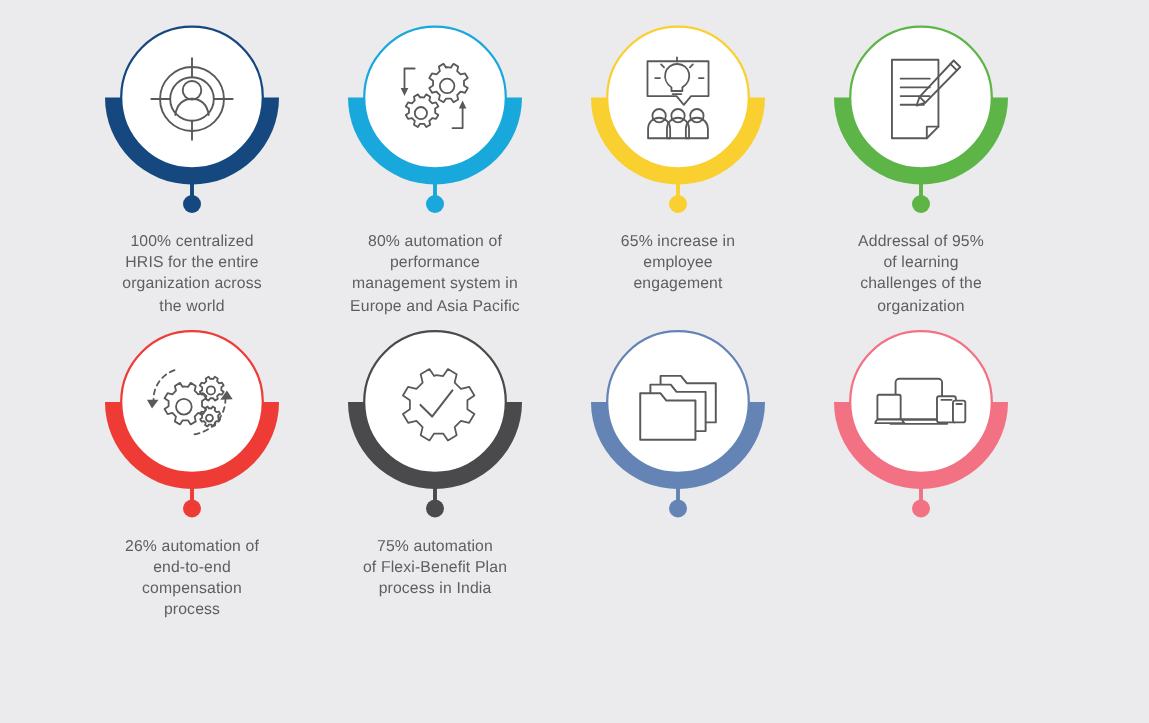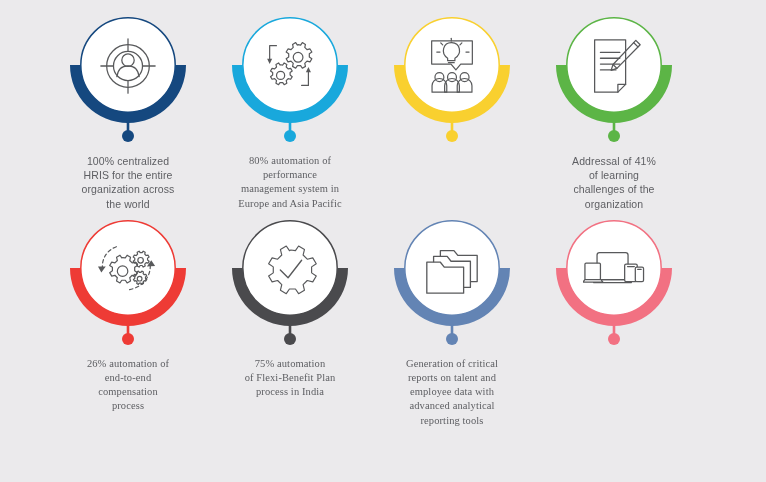--- a/index.html
+++ b/index.html
@@ -77,21 +77,21 @@
   .caption {
     margin-top: 11px;
     width: 152px;
     text-align: center;
     font-size: 10.5px;
     line-height: 14.2px;
     color: #5d5e62;
     letter-spacing: 0.1px;
     white-space: pre-line;
   }
-  .caption-wide { width: 160px; font-family: Liberation Serif, serif; }
+  .caption-wide { width: 160px; }
 </style>
 </head>
 <body>
 
 <div id="infographic">
 
   <div class="row row-top">
 
     <div class="card">
       <div class="badge">
@@ -172,20 +172,23 @@
             <line x1="46.4" y1="17.6" x2="49.6" y2="17.6"></line>
             <circle cx="19" cy="43.5" r="4.6"></circle>
             <path d="M11.4 59 L11.4 52.5 A7.6 7.6 0 0 1 26.6 52.5 L26.6 59 Z"></path>
             <circle cx="32" cy="43.5" r="4.6"></circle>
             <path d="M24.4 59 L24.4 52.5 A7.6 7.6 0 0 1 39.6 52.5 L39.6 59 Z"></path>
             <circle cx="45" cy="43.5" r="4.6"></circle>
             <path d="M37.4 59 L37.4 52.5 A7.6 7.6 0 0 1 52.6 52.5 L52.6 59 Z"></path>
           </svg>
         </div>
       </div>
+      <div class="caption">65% increase in
+employee
+engagement</div>
     </div>
 
     <div class="card">
       <div class="badge">
         <svg class="badge-svg" viewBox="0 0 130 135">
           <path d="M7 57 L23 57 A42 42 0 0 0 107 57 L123 57 A58 58 0 0 1 7 57 Z" fill="#5cb546"></path>
           <line x1="65" y1="113" x2="65" y2="123" stroke="#5cb546" stroke-width="2.6"></line>
           <circle cx="65" cy="128" r="6" fill="#5cb546"></circle>
           <circle cx="65" cy="57" r="47.2" fill="#ffffff" stroke="#5cb546" stroke-width="1.5"></circle>
         </svg>
@@ -198,21 +201,21 @@
             <line x1="18" y1="30" x2="38" y2="30"></line>
             <line x1="18" y1="36" x2="34" y2="36"></line>
             <g>
               <path d="M54.5 5.5 L59 10 L35 34.5 L29 36.5 L31 30.5 Z"></path>
               <line x1="52.2" y1="7.8" x2="56.7" y2="12.3"></line>
               <line x1="31" y1="30.5" x2="35" y2="34.5"></line>
             </g>
           </svg>
         </div>
       </div>
-      <div class="caption">Addressal of 41%
+      <div class="caption">Addressal of 95%
 of learning
 challenges of the
 organization</div>
     </div>
 
   </div>
 
   <div class="row row-bottom">
 
     <div class="card">
@@ -281,25 +284,20 @@
           <circle cx="65" cy="57" r="47.2" fill="#ffffff" stroke="#6384b4" stroke-width="1.5"></circle>
         </svg>
         <div class="icon-holder">
           <svg viewBox="0 0 64 64" fill="none" stroke="#58595b" stroke-width="1.35" stroke-linecap="round" stroke-linejoin="round">
             <path d="M20 13 L34 13 L38 18 L58 18 L58 45 L20 45 Z"></path>
             <path d="M13 19 L27 19 L31 24 L51 24 L51 51 L13 51 Z" fill="#ffffff"></path>
             <path d="M6 25 L20 25 L24 30 L44 30 L44 57 L6 57 Z" fill="#ffffff"></path>
           </svg>
         </div>
       </div>
-      <div class="caption caption-wide">Generation of critical
-reports on talent and
-employee data with
-advanced analytical
-reporting tools</div>
     </div>
 
     <div class="card">
       <div class="badge">
         <svg class="badge-svg" viewBox="0 0 130 135">
           <path d="M7 57 L23 57 A42 42 0 0 0 107 57 L123 57 A58 58 0 0 1 7 57 Z" fill="#f27182"></path>
           <line x1="65" y1="113" x2="65" y2="123" stroke="#f27182" stroke-width="2.6"></line>
           <circle cx="65" cy="128" r="6" fill="#f27182"></circle>
           <circle cx="65" cy="57" r="47.2" fill="#ffffff" stroke="#f27182" stroke-width="1.5"></circle>
         </svg>

